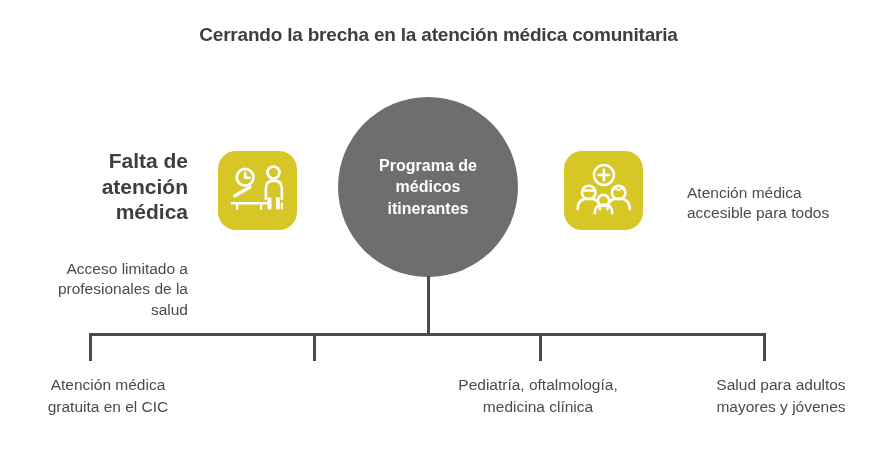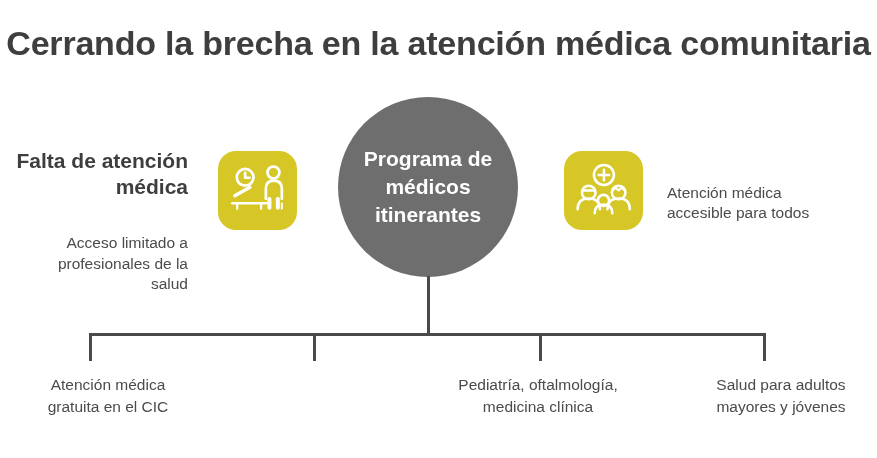--- a/index.html
+++ b/index.html
@@ -10,55 +10,55 @@
     height: 458px;
     background: #ffffff;
     font-family: "Liberation Sans", sans-serif;
     overflow: hidden;
   }
   .title {
     position: absolute;
     top: 24px; left: 0;
     width: 877px;
     text-align: center;
-    font-size: 34px;
+    font-size: 19px;
     font-weight: 700;
     letter-spacing: -0.2px;
     color: #3e3e3e;
   }
   .center-circle {
     position: absolute;
     left: 338px; top: 97px;
     width: 180px; height: 180px;
     border-radius: 50%;
     background: #6e6e6e;
     display: flex;
     align-items: center;
     justify-content: center;
   }
   .center-circle .label {
     color: #ffffff;
-    font-size: 21px;
+    font-size: 16px;
     font-weight: 700;
     text-align: center;
     line-height: 1.32;
     white-space: pre-line;
   }
   .icon-tile {
     position: absolute;
     width: 79px; height: 79px;
     border-radius: 18px;
     background: #d6c727;
     display: flex;
     align-items: center;
     justify-content: center;
   }
   .icon-tile.left  { left: 218px; top: 151px; }
   .icon-tile.right { left: 564px; top: 151px; }
-  .side-text { position: absolute; }
+  .side-text { position: absolute; padding-left: 20px; }
   .side-text.left  { left: 0px;   top: 148px; width: 188px; text-align: right; }
   .side-text.right { left: 667px; top: 149px; width: 210px; text-align: left; }
   .side-heading {
     font-size: 21px;
     font-weight: 700;
     color: #3e3e3e;
     line-height: 1.22;
     white-space: pre-line;
   }
   .side-desc {

